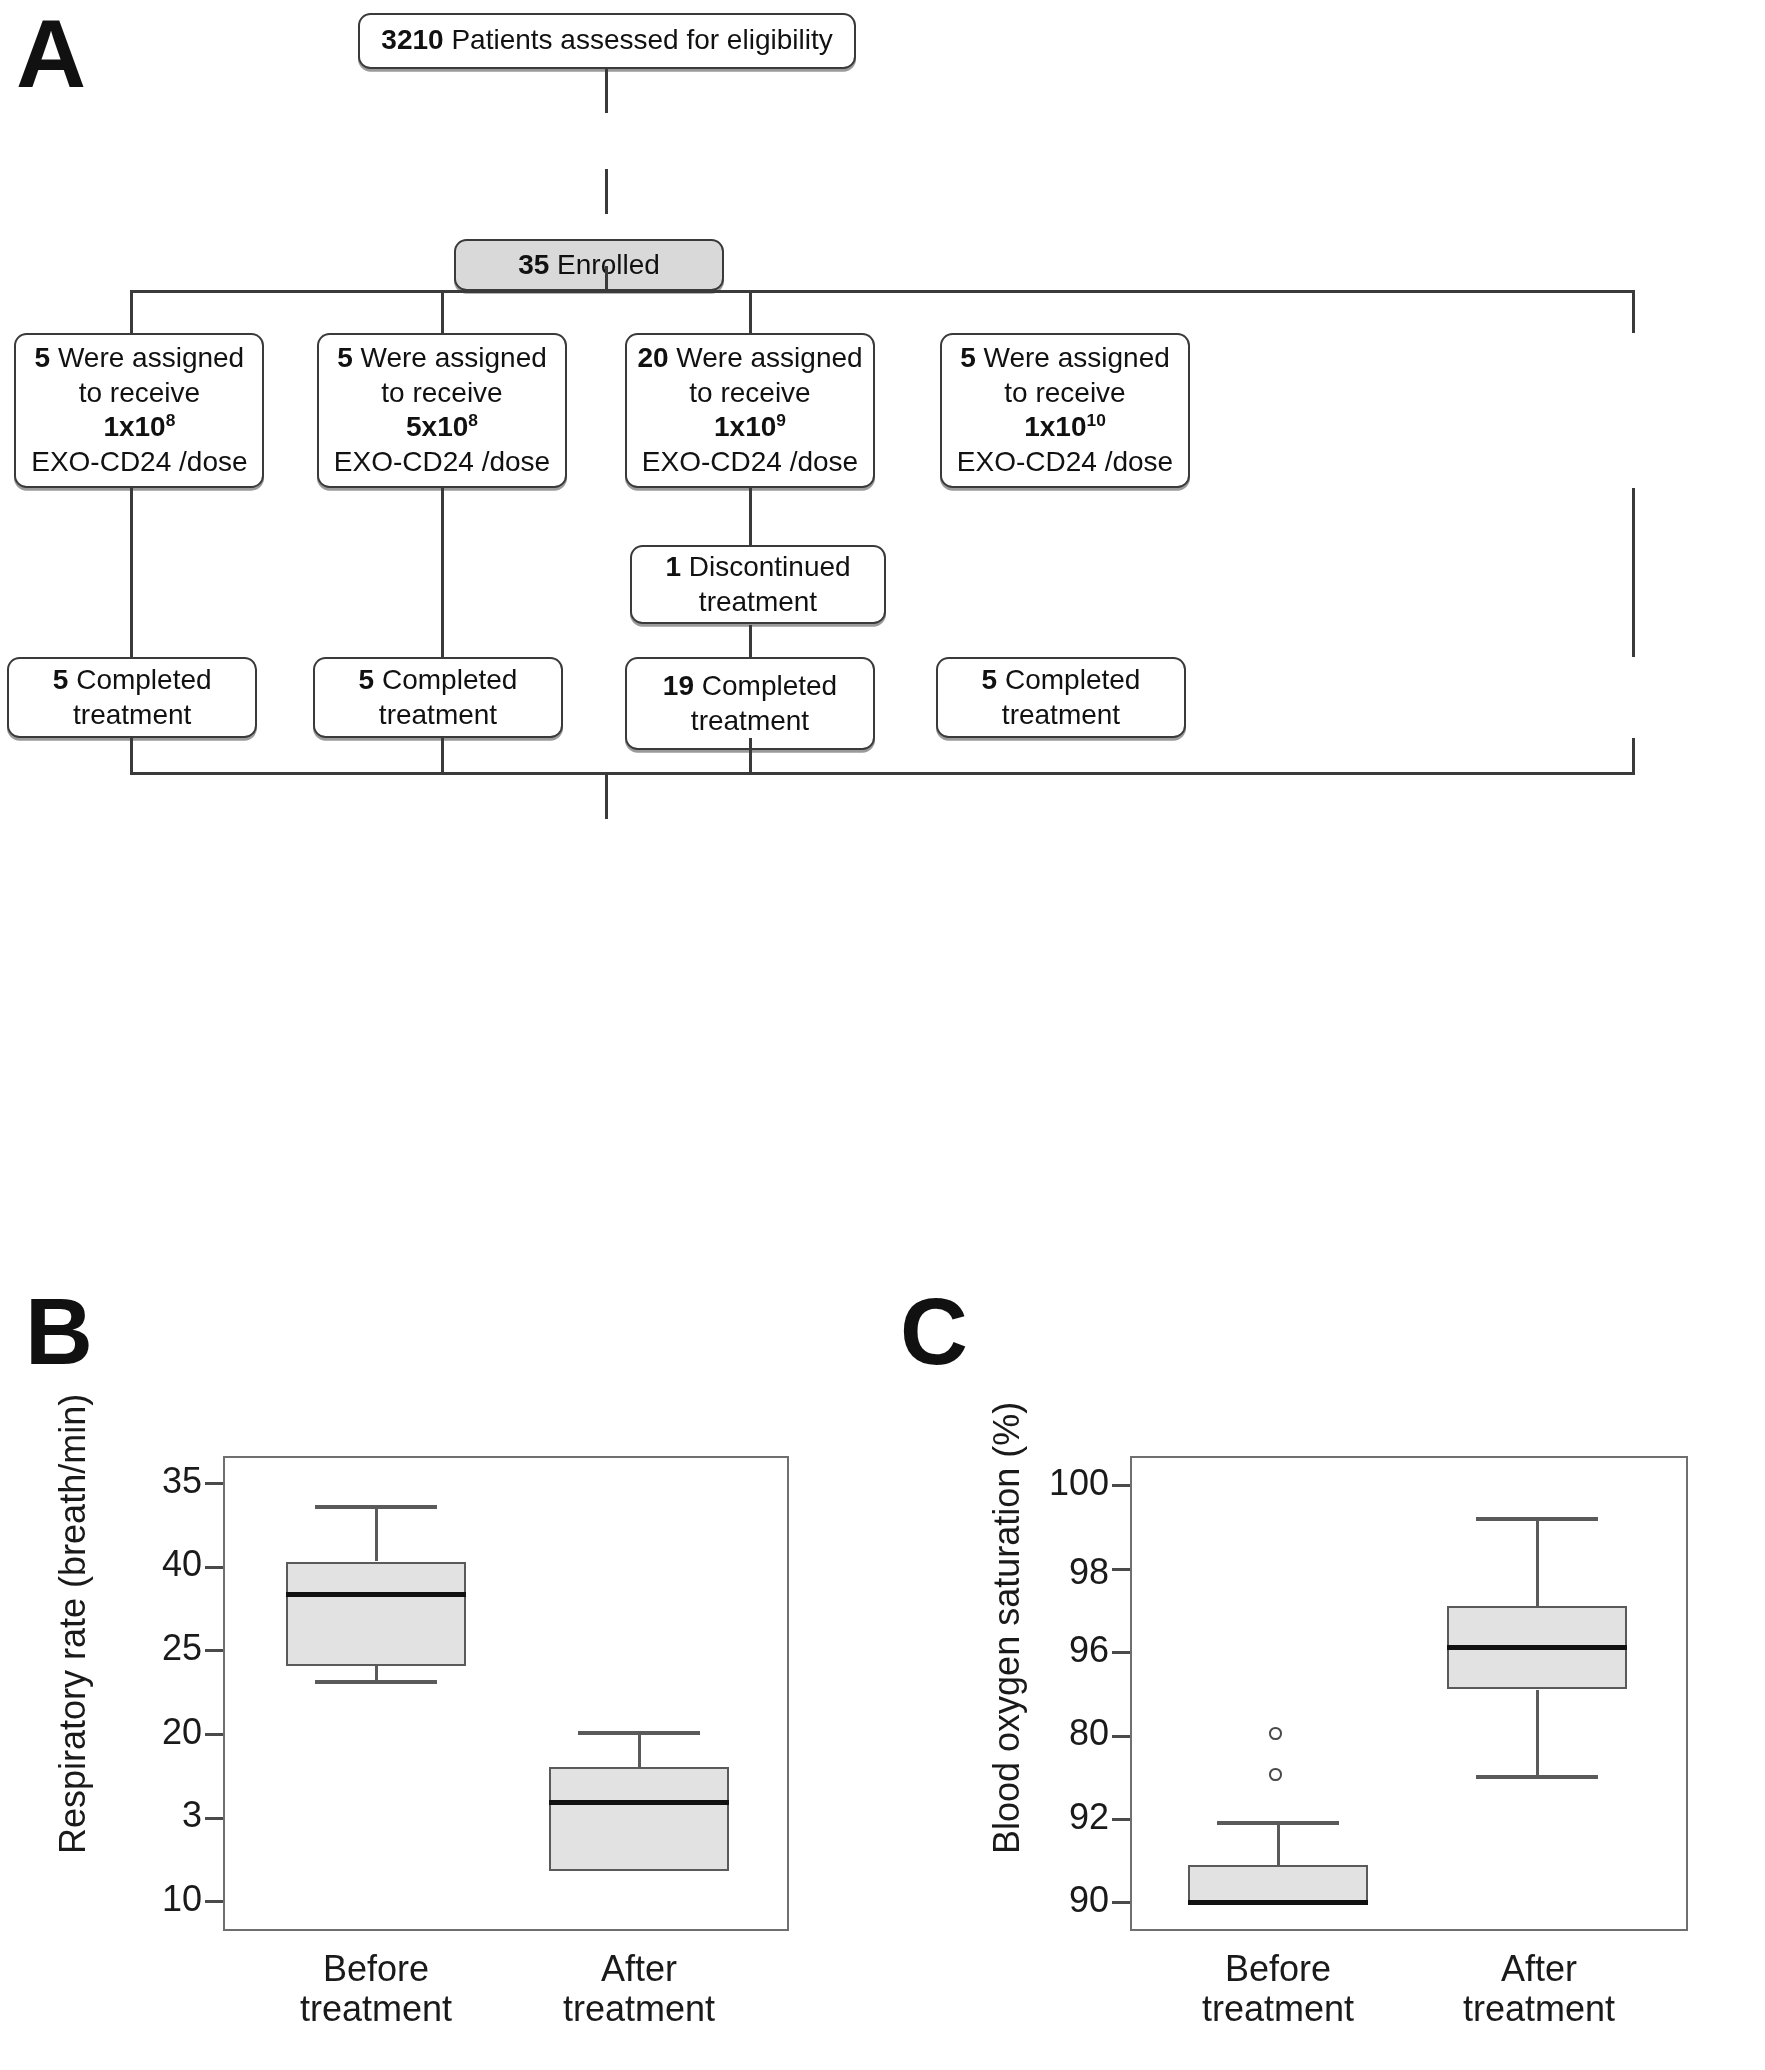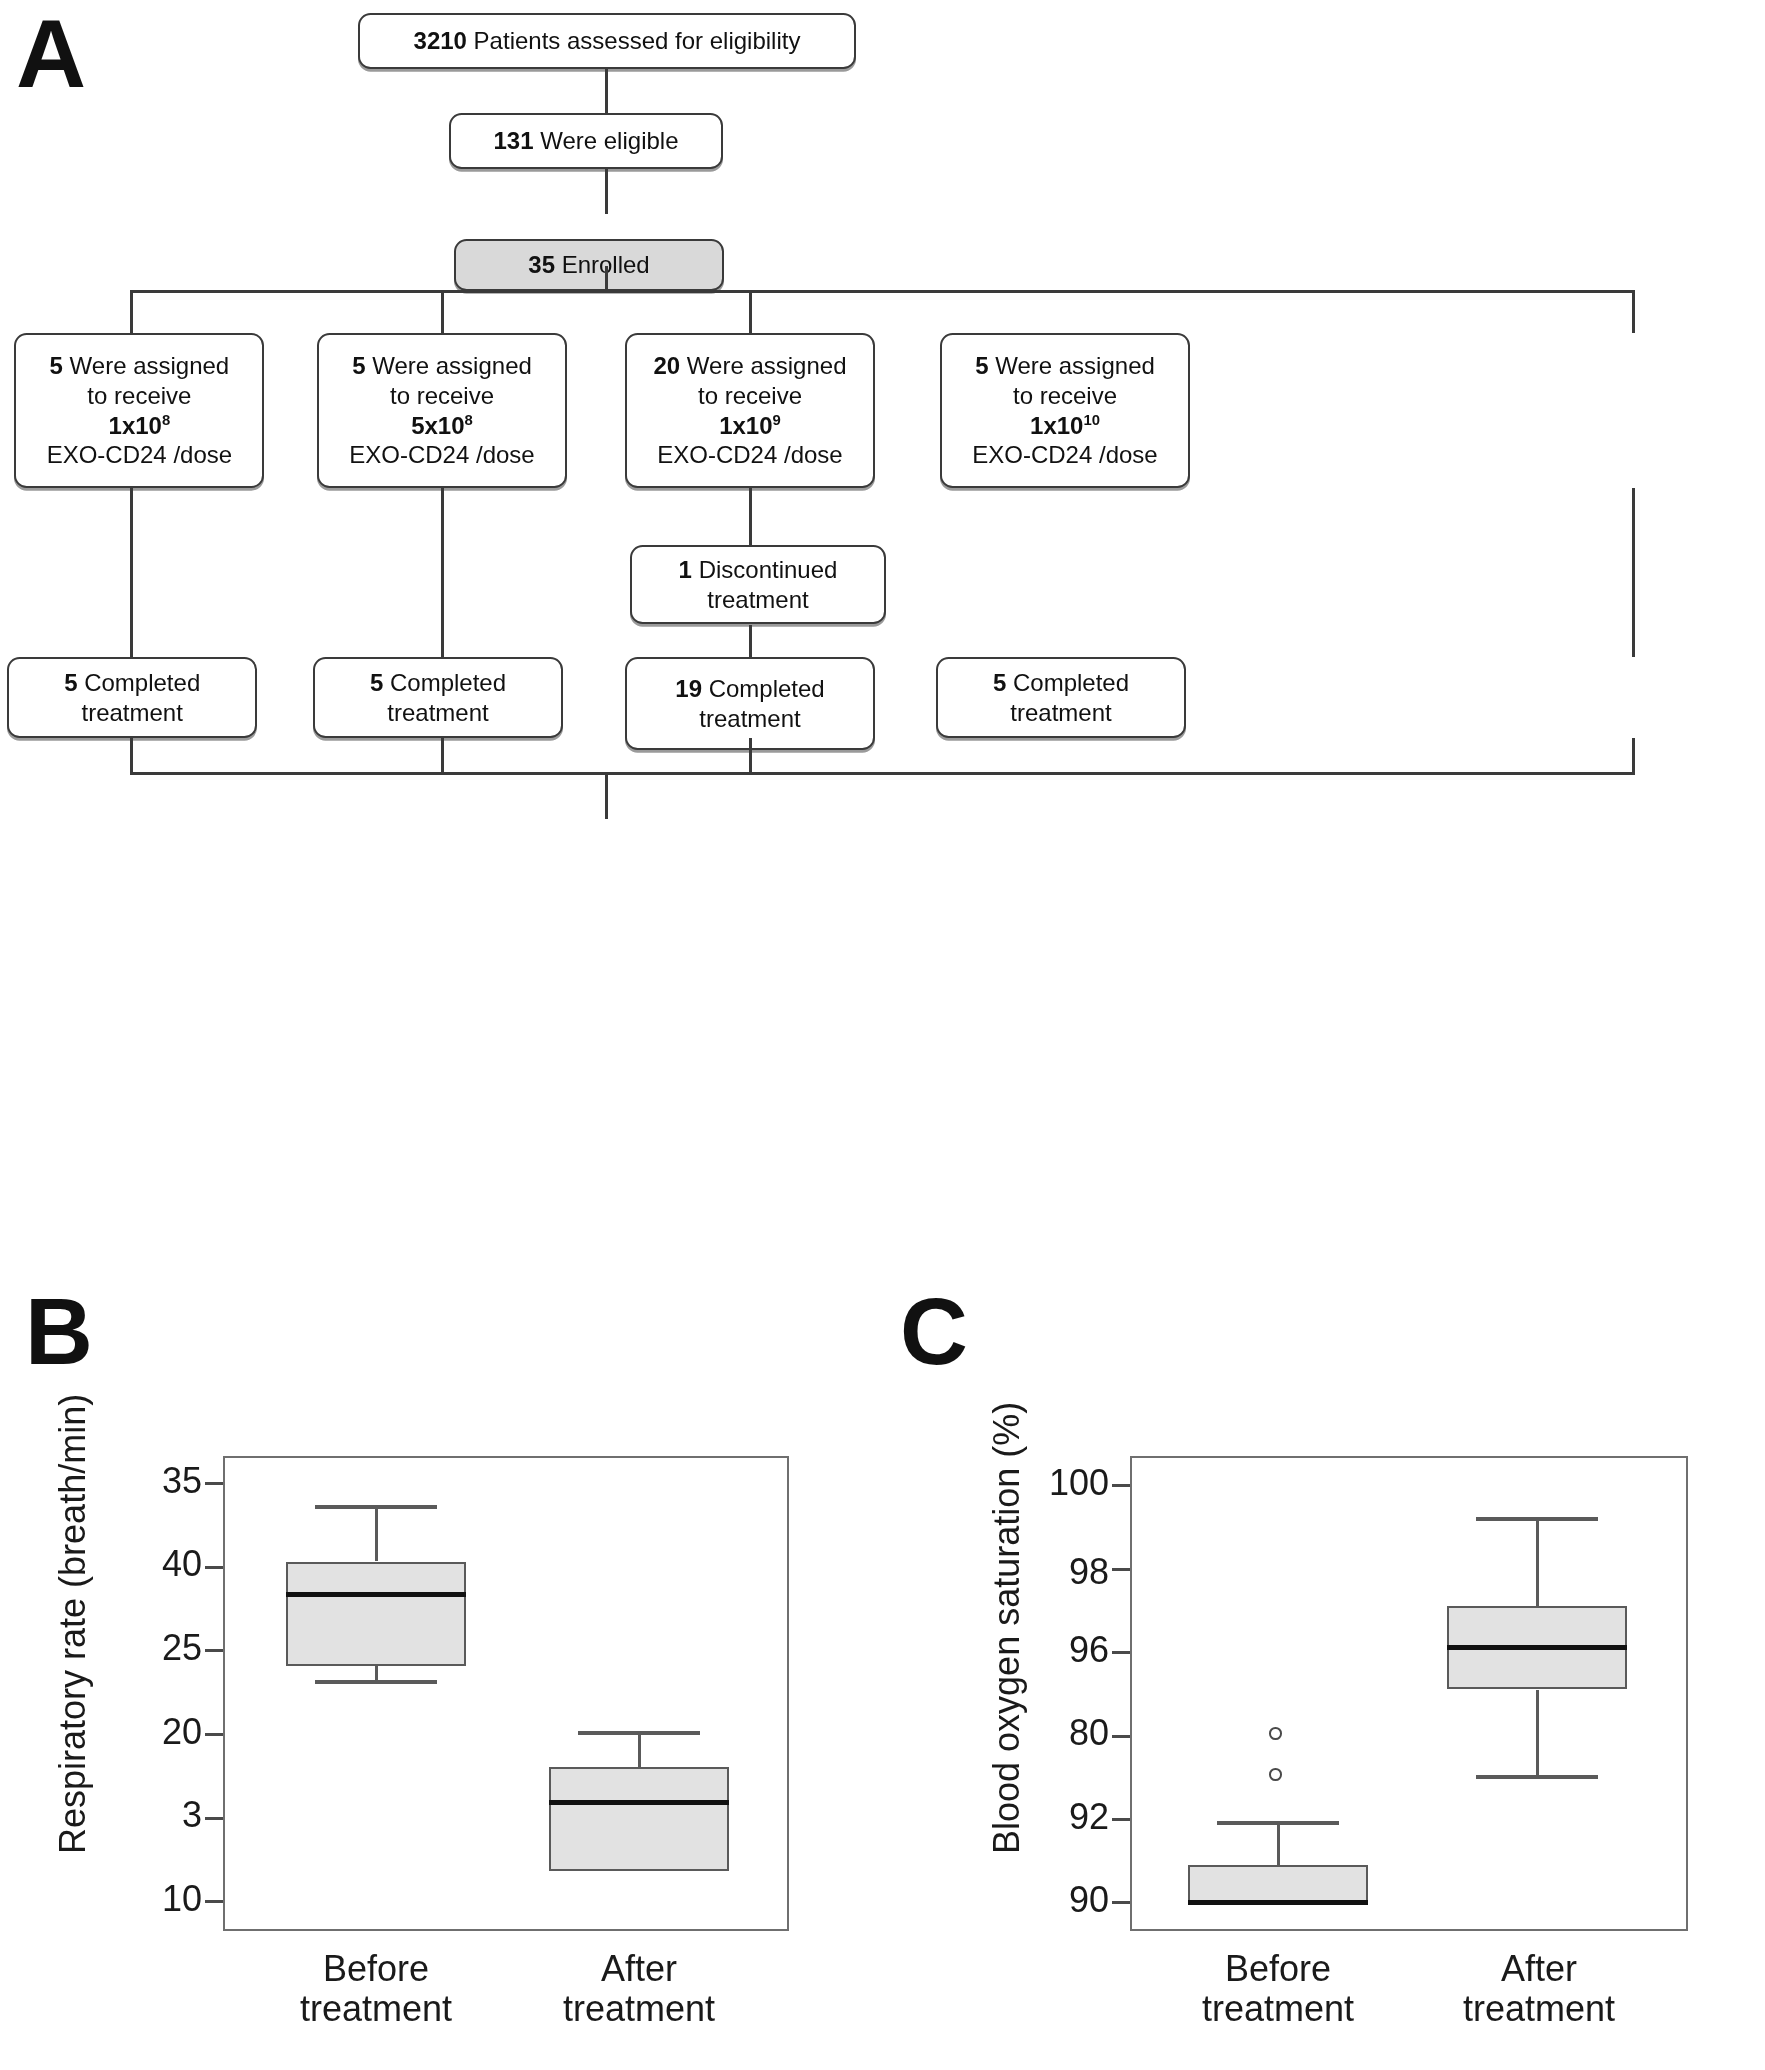--- a/index.html
+++ b/index.html
@@ -34,21 +34,21 @@
     border: 2.7px solid #3a3a3a;
     border-radius: 12.6px;
     background: #ffffff;
     box-shadow: 0 2.7px 0 0 #9a9a9a;
     display: flex;
     flex-direction: column;
     align-items: center;
     justify-content: center;
     text-align: center;
     color: #111111;
-    font-size: 24px;
+    font-size: 28px;
     line-height: 1.23;
     padding: 5.4px 10.8px;
   }
   .fc-box.shaded { background: #d9d9d9; margin-top: 25px; }
   .fc-box b { font-weight: bold; }
   .fc-box .ln { display: block; white-space: nowrap; }
   .fc-box sup { font-size: 0.62em; vertical-align: super; font-weight: bold; }
 
   
   .vline {
@@ -135,23 +135,20 @@
 <div id="page">
 
   <div class="panel-letter" id="letter-a">A</div>
 
   <div class="fc-box" id="box-assessed" style="left:358px; top:12.6px; width:498px; height:56px;">
     <span class="ln"><b>3210</b><span> Patients assessed for eligibility</span></span>
   </div>
 
   <div class="vline" style="left:605px; top:68px; height:45px;"></div>
 
-  <div class="fc-box" id="box-eligible" style="left:449px; top:113px; width:274px; height:56px;">
-    <span class="ln"><b>131</b><span> Were eligible</span></span>
-  </div>
 
   <div class="vline" style="left:605px; top:169px; height:45px;"></div>
 
   <div class="fc-box shaded" id="box-enrolled" style="left:454px; top:214px; width:270px; height:52px;">
     <span class="ln"><b>35</b><span> Enrolled</span></span>
   </div>
 
   <div class="vline" style="left:605px; top:266px; height:25px;"></div>
   <div class="hline" style="left:130px; top:290px; width:1505px;"></div>
   <div class="vline" style="left:130px; top:290px; height:43px;"></div>

